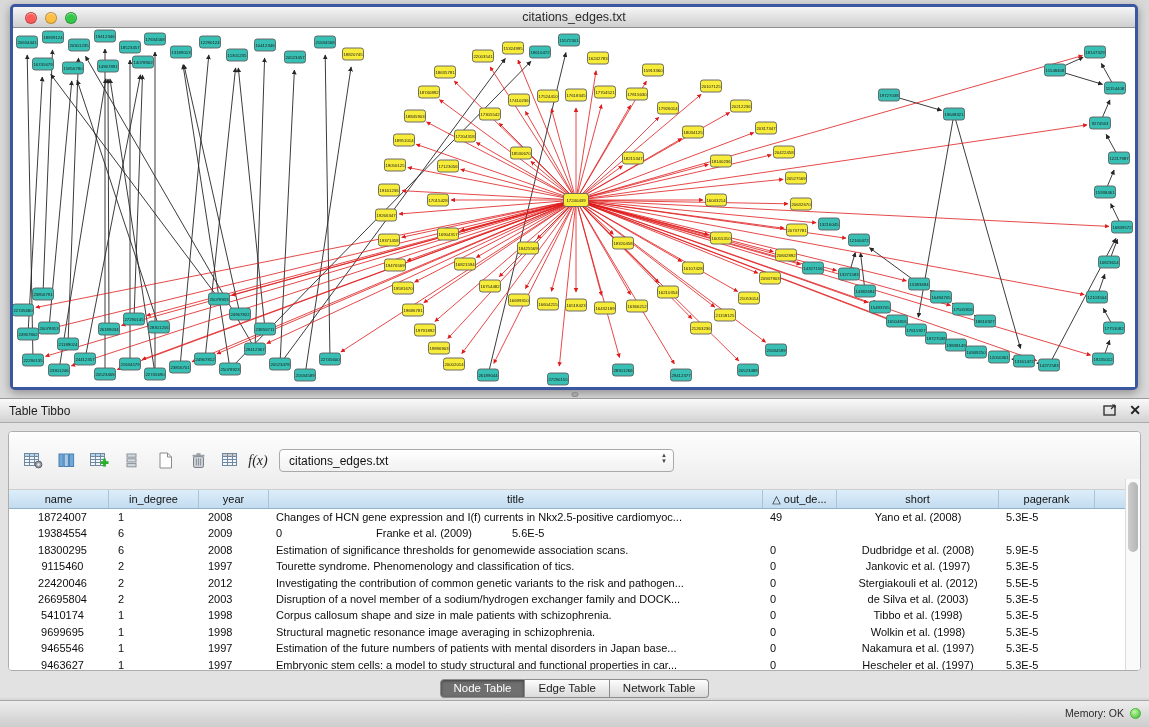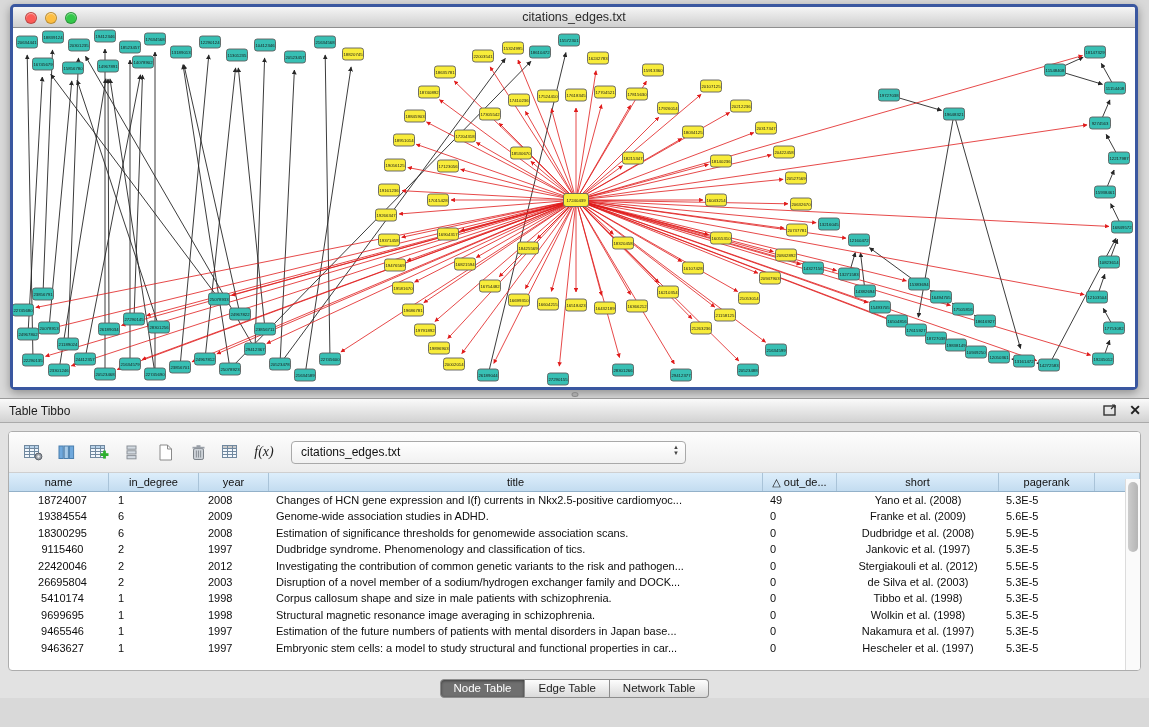--- a/index.html
+++ b/index.html
@@ -25,21 +25,21 @@
   .table-panel { position:absolute; left:0; top:398px; width:1149px; height:300px;
     background:#e2e2e2; border-top:1px solid #9a9a9a; }
   .panel-header { position:relative; height:24px;
     background:linear-gradient(#fafafa,#d2d2d2); border-bottom:1px solid #aaa; }
   .panel-title { position:absolute; left:9px; top:5px; font-size:12px; color:#1c1c1c; }
   .panel-hicons { position:absolute; right:8px; top:3px; display:flex; gap:12px; align-items:center; }
   .close-glyph { font-size:14px; font-weight:bold; color:#222; line-height:16px; cursor:default; }
 
   .panel-inner { position:absolute; left:8px; right:8px; top:32px; height:240px;
     background:#fff; border:1px solid #adadad; border-radius:4px; overflow:hidden; }
-  .toolbar { position:relative; height:41px; display:flex; align-items:center; gap:9px;
+  .toolbar { position:relative; height:58px; display:flex; align-items:center; gap:3px;
     padding-left:12px; background:linear-gradient(#fdfdfd,#ececec); border-bottom:1px solid #cfcfcf; }
   .tool-btn { display:flex; align-items:center; justify-content:center; width:24px; height:26px; }
   .fx-label { font-family:"Liberation Serif", serif; font-style:italic; font-size:14px; color:#222; }
   .combo { display:flex; align-items:center; width:395px; height:23px; margin-left:6px;
     background:linear-gradient(#ffffff,#f1f1f1); border:1px solid #a9a9a9; border-radius:4px;
     font-size:12px; color:#111; padding-left:9px; position:relative; }
   .combo-arrows { position:absolute; right:6px; top:2px; display:flex; flex-direction:column;
     font-size:6px; line-height:6px; color:#444; letter-spacing:0; }
 
   .thead { display:flex; height:19px; line-height:18px;
@@ -918,39 +918,38 @@
             <div class="cell c2">2008</div>
             <div class="cell c3">Changes of HCN gene expression and I(f) currents in Nkx2.5-positive cardiomyoc...</div>
             <div class="cell c4">49</div>
             <div class="cell c5">Yano et al. (2008)</div>
             <div class="cell c6">5.3E-5</div>
           </div>
           <div class="trow">
             <div class="cell c0">19384554</div>
             <div class="cell c1">6</div>
             <div class="cell c2">2009</div>
-            <div class="cell c3">Genome-wide association studies in ADHD.</div>
             <div class="cell c4">0</div>
             <div class="cell c5">Franke et al. (2009)</div>
             <div class="cell c6">5.6E-5</div>
           </div>
           <div class="trow">
             <div class="cell c0">18300295</div>
             <div class="cell c1">6</div>
             <div class="cell c2">2008</div>
             <div class="cell c3">Estimation of significance thresholds for genomewide association scans.</div>
             <div class="cell c4">0</div>
             <div class="cell c5">Dudbridge et al. (2008)</div>
             <div class="cell c6">5.9E-5</div>
           </div>
           <div class="trow">
             <div class="cell c0">9115460</div>
             <div class="cell c1">2</div>
             <div class="cell c2">1997</div>
-            <div class="cell c3">Dudbridge syndrome. Phenomenology and classification of tics.</div>
+            <div class="cell c3">Tourette syndrome. Phenomenology and classification of tics.</div>
             <div class="cell c4">0</div>
             <div class="cell c5">Jankovic et al. (1997)</div>
             <div class="cell c6">5.3E-5</div>
           </div>
           <div class="trow">
             <div class="cell c0">22420046</div>
             <div class="cell c1">2</div>
             <div class="cell c2">2012</div>
             <div class="cell c3">Investigating the contribution of common genetic variants to the risk and pathogen...</div>
             <div class="cell c4">0</div>
@@ -1009,14 +1008,20 @@
       </div>
     </div>
 
     <div class="tabs-row" id="tabs-row">
         <div class="tab-btn active">Node Table</div>
         <div class="tab-btn">Edge Table</div>
         <div class="tab-btn">Network Table</div>
       </div>
   </div>
 
+  <div class="status-bar">
+    <span class="status-right">
+      <span class="memory-label">Memory: OK</span>
+      <span class="mem-dot" style="border-color: rgb(61, 184, 46);"></span>
+    </span>
+  </div>
 
 </div>
 
 </body></html>

